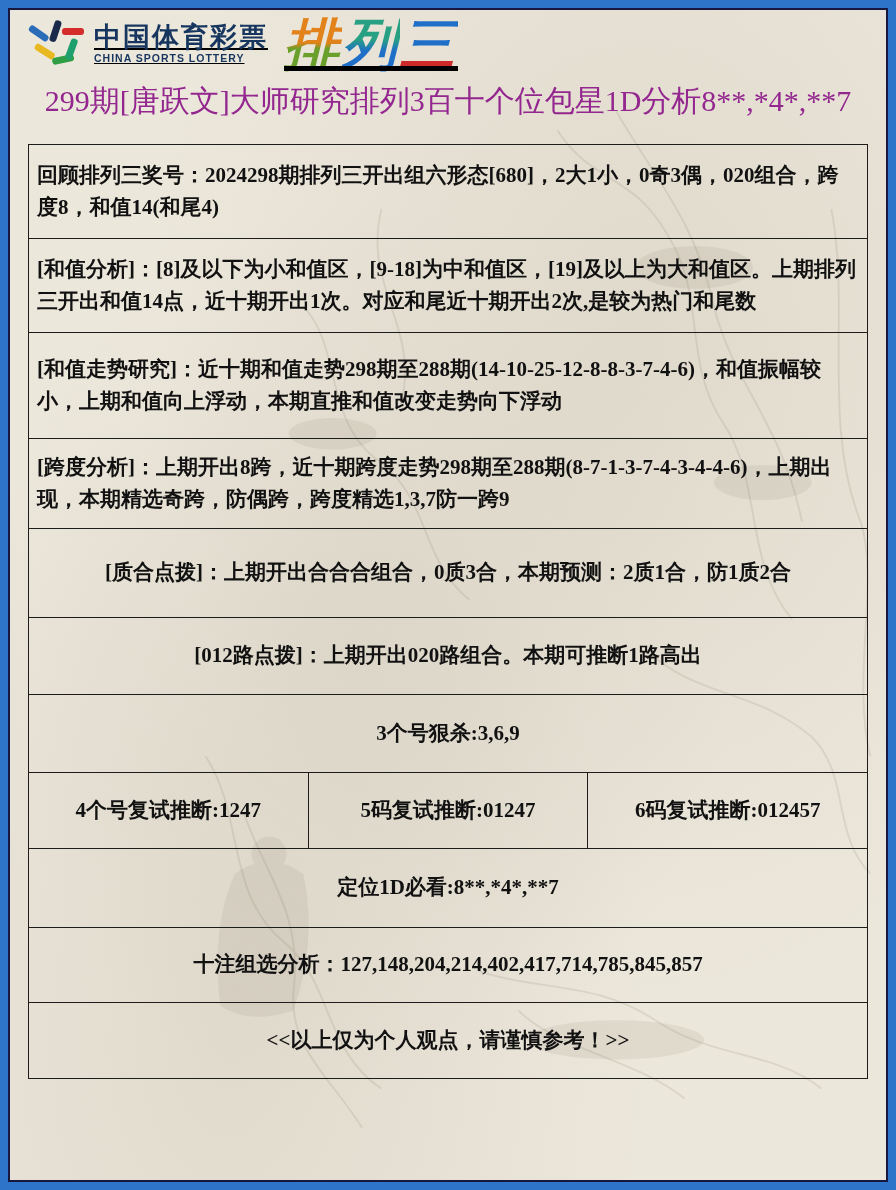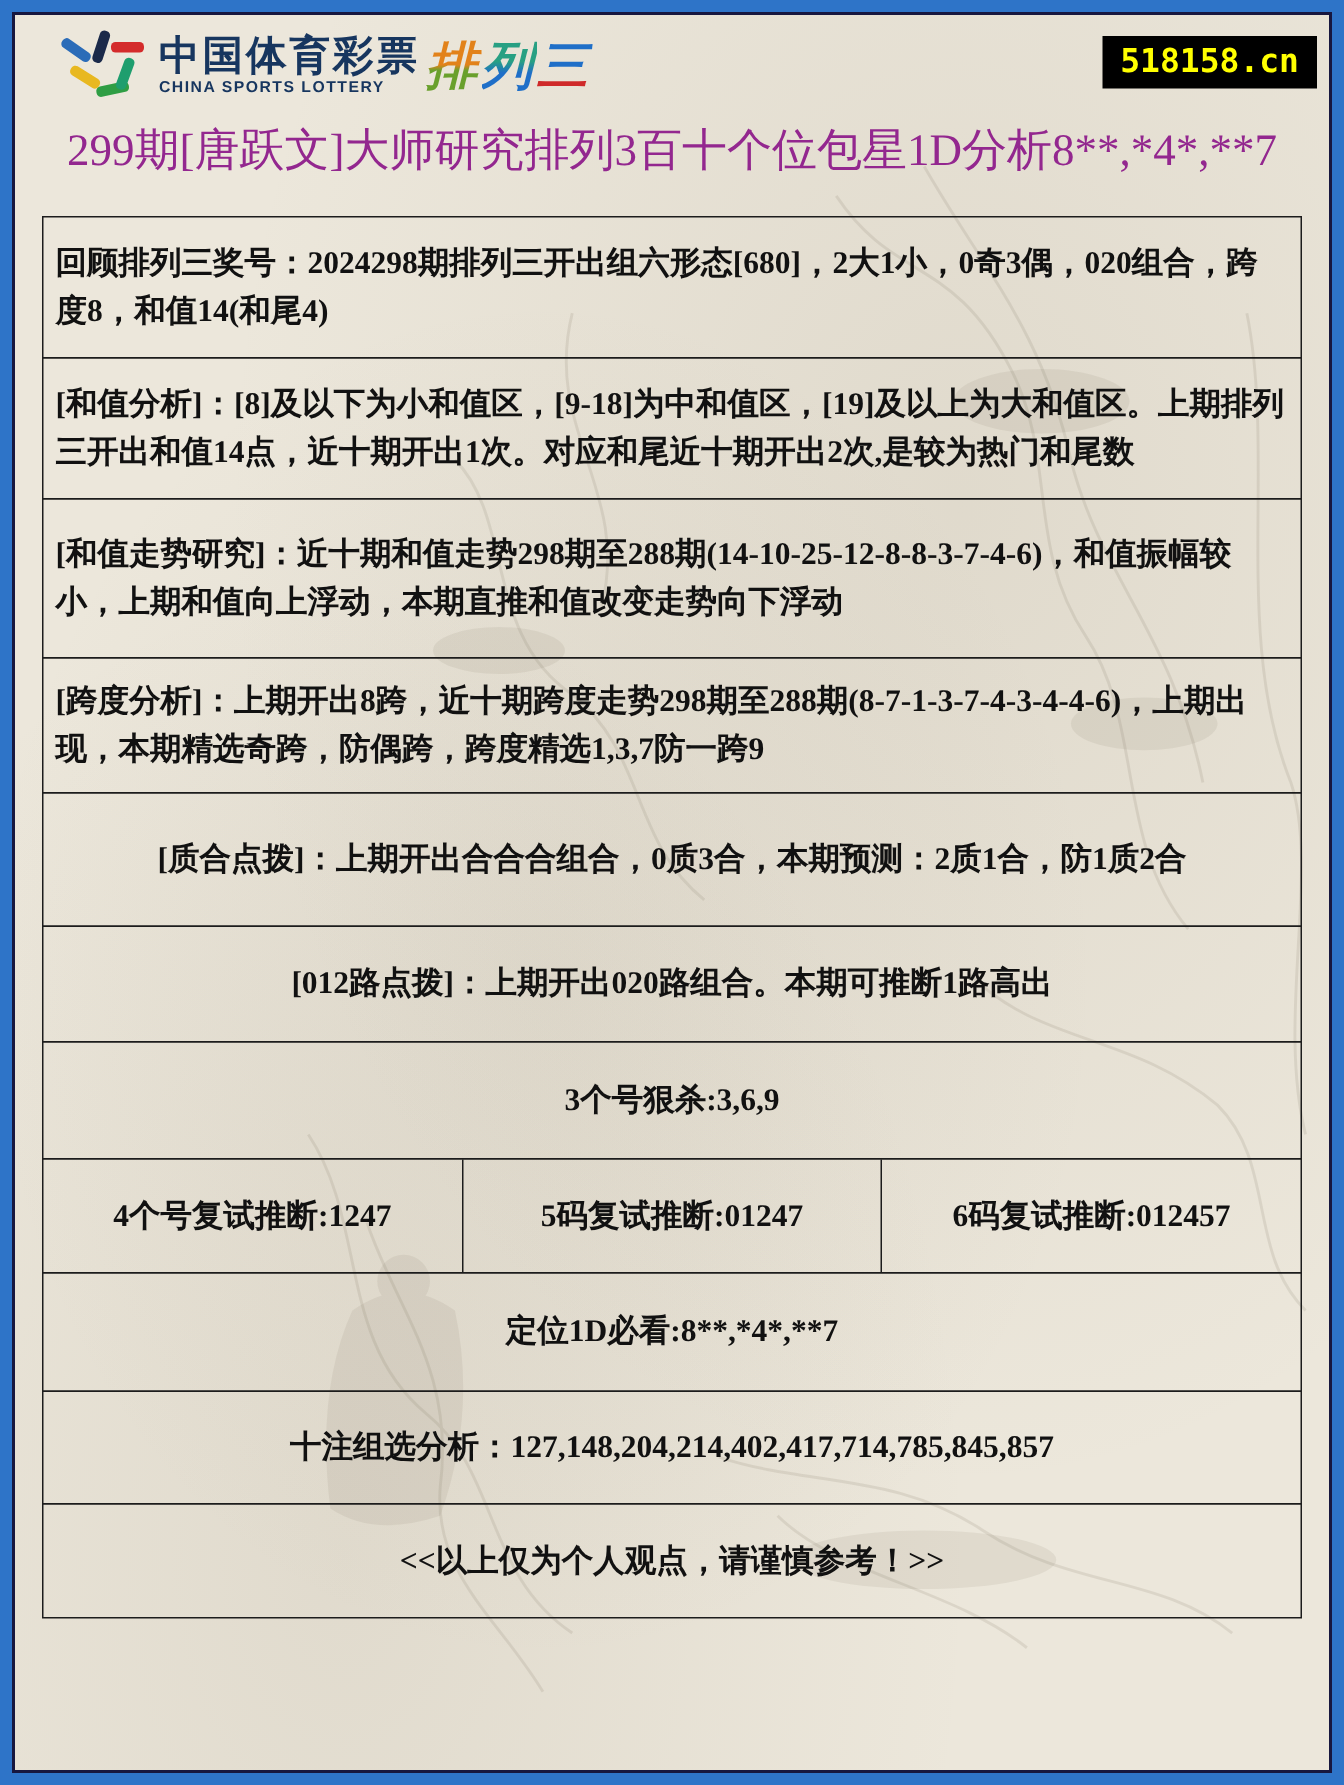--- a/index.html
+++ b/index.html
@@ -15,26 +15,26 @@
     background:
       radial-gradient(ellipse at 72% 28%, rgba(150,138,115,0.14), transparent 55%),
       radial-gradient(ellipse at 40% 55%, rgba(140,130,110,0.10), transparent 50%),
       radial-gradient(ellipse at 25% 88%, rgba(140,128,105,0.12), transparent 45%),
       #ece7db;
   }
   .bg-art{position:absolute;left:0;top:0;width:100%;height:100%;z-index:1;pointer-events:none;}
 
   
   .header{position:relative;height:64px;z-index:2;}
-  .logo{position:absolute;left:28px;top:8px;display:flex;align-items:center;}
+  .logo{position:absolute;left:16px;top:8px;display:flex;align-items:center;text-decoration:underline;}
   .sticks{width:62px;height:52px;}
   .brand{margin-left:6px;line-height:1;}
   .brand-cn{font-family:"Liberation Sans","DejaVu Sans",sans-serif;font-weight:bold;font-size:27px;color:#17365f;letter-spacing:2px;}
   .brand-en{font-family:"Liberation Sans","DejaVu Sans",sans-serif;font-weight:bold;font-size:10.5px;color:#17365f;letter-spacing:1px;margin-top:2px;}
-  .product{margin-left:4px;font-family:"Liberation Sans","DejaVu Sans",sans-serif;font-weight:900;font-style:italic;font-size:34px;line-height:52px;letter-spacing:3px;white-space:nowrap;}
+  .product{margin-left:16px;font-family:"Liberation Sans","DejaVu Sans",sans-serif;font-weight:900;font-style:italic;font-size:55px;line-height:52px;letter-spacing:3px;white-space:nowrap;}
   .product span{-webkit-background-clip:text;background-clip:text;color:transparent;}
   .p1{background-image:linear-gradient(180deg,#e2821a 48%,#69a02c 58%);}
   .p2{background-image:linear-gradient(180deg,#28a083 42%,#1f6fc8 62%);}
   .p3{background-image:linear-gradient(180deg,#1f6fc8 64%,#cf2a2a 72%);}
   @supports not (-webkit-background-clip:text){
     .p1{color:#e2821a}.p2{color:#28a083}.p3{color:#1f6fc8}
   }
   .badge{
     position:absolute;right:8px;top:14px;background:#000;color:#ffff00;
     font-family:"DejaVu Sans Mono","Liberation Mono",monospace;font-weight:bold;
@@ -105,21 +105,20 @@
           </g>
         </svg>
         <div class="brand">
           <div class="brand-cn">中国体育彩票</div>
           <div class="brand-en">CHINA SPORTS LOTTERY</div>
         </div>
         <div class="product">
           <span class="p1">排</span><span class="p2">列</span><span class="p3">三</span>
         </div>
       </div>
-      <div class="badge">518158.cn</div>
     </header>
 
     <h1 class="title">299期[唐跃文]大师研究排列3百十个位包星1D分析8**,*4*,**7</h1>
 
     <div class="table">
       <div class="row left r1">回顾排列三奖号：2024298期排列三开出组六形态[680]，2大1小，0奇3偶，020组合，跨度8，和值14(和尾4)</div>
       <div class="row left r2">[和值分析]：[8]及以下为小和值区，[9-18]为中和值区，[19]及以上为大和值区。上期排列三开出和值14点，近十期开出1次。对应和尾近十期开出2次,是较为热门和尾数</div>
       <div class="row left r3">[和值走势研究]：近十期和值走势298期至288期(14-10-25-12-8-8-3-7-4-6)，和值振幅较小，上期和值向上浮动，本期直推和值改变走势向下浮动</div>
       <div class="row left r4">[跨度分析]：上期开出8跨，近十期跨度走势298期至288期(8-7-1-3-7-4-3-4-4-6)，上期出现，本期精选奇跨，防偶跨，跨度精选1,3,7防一跨9</div>
       <div class="row center r5">[质合点拨]：上期开出合合合组合，0质3合，本期预测：2质1合，防1质2合</div>

